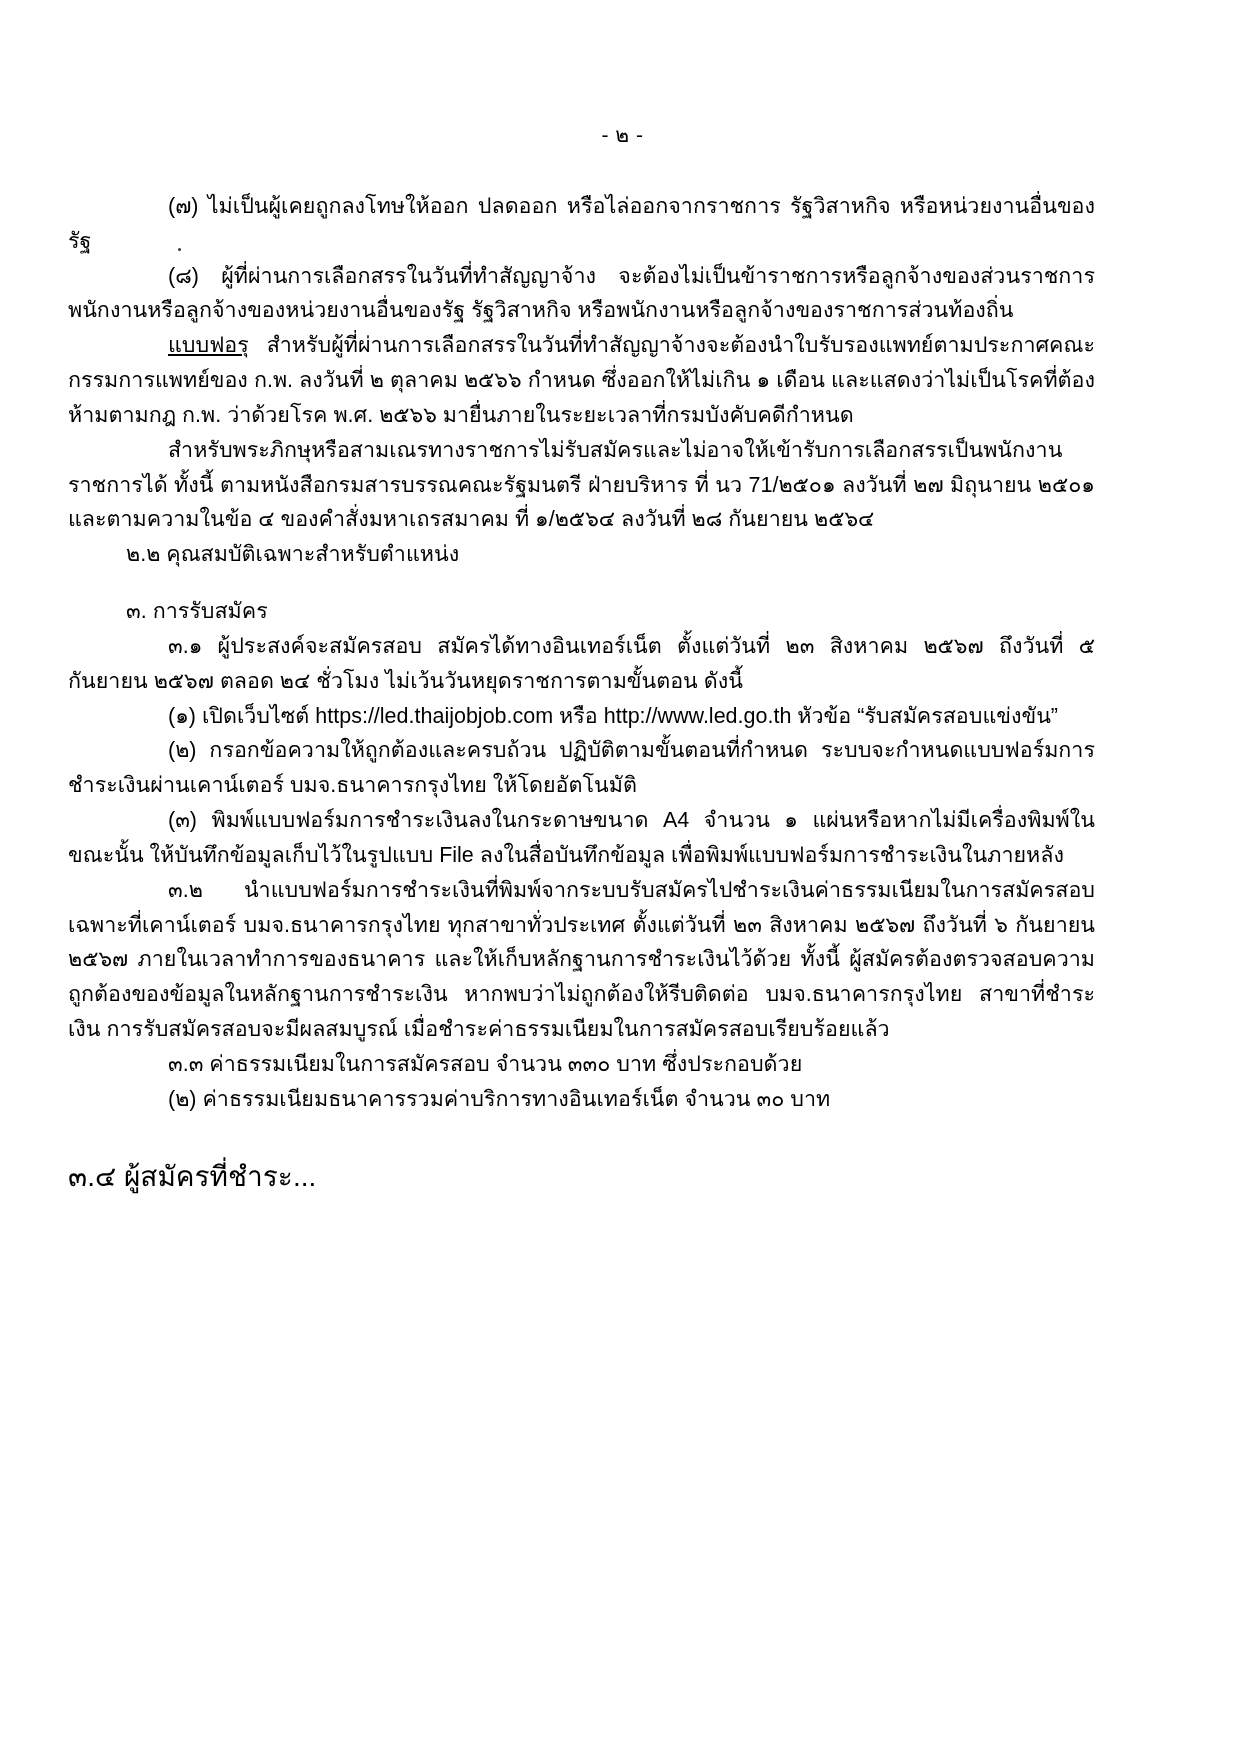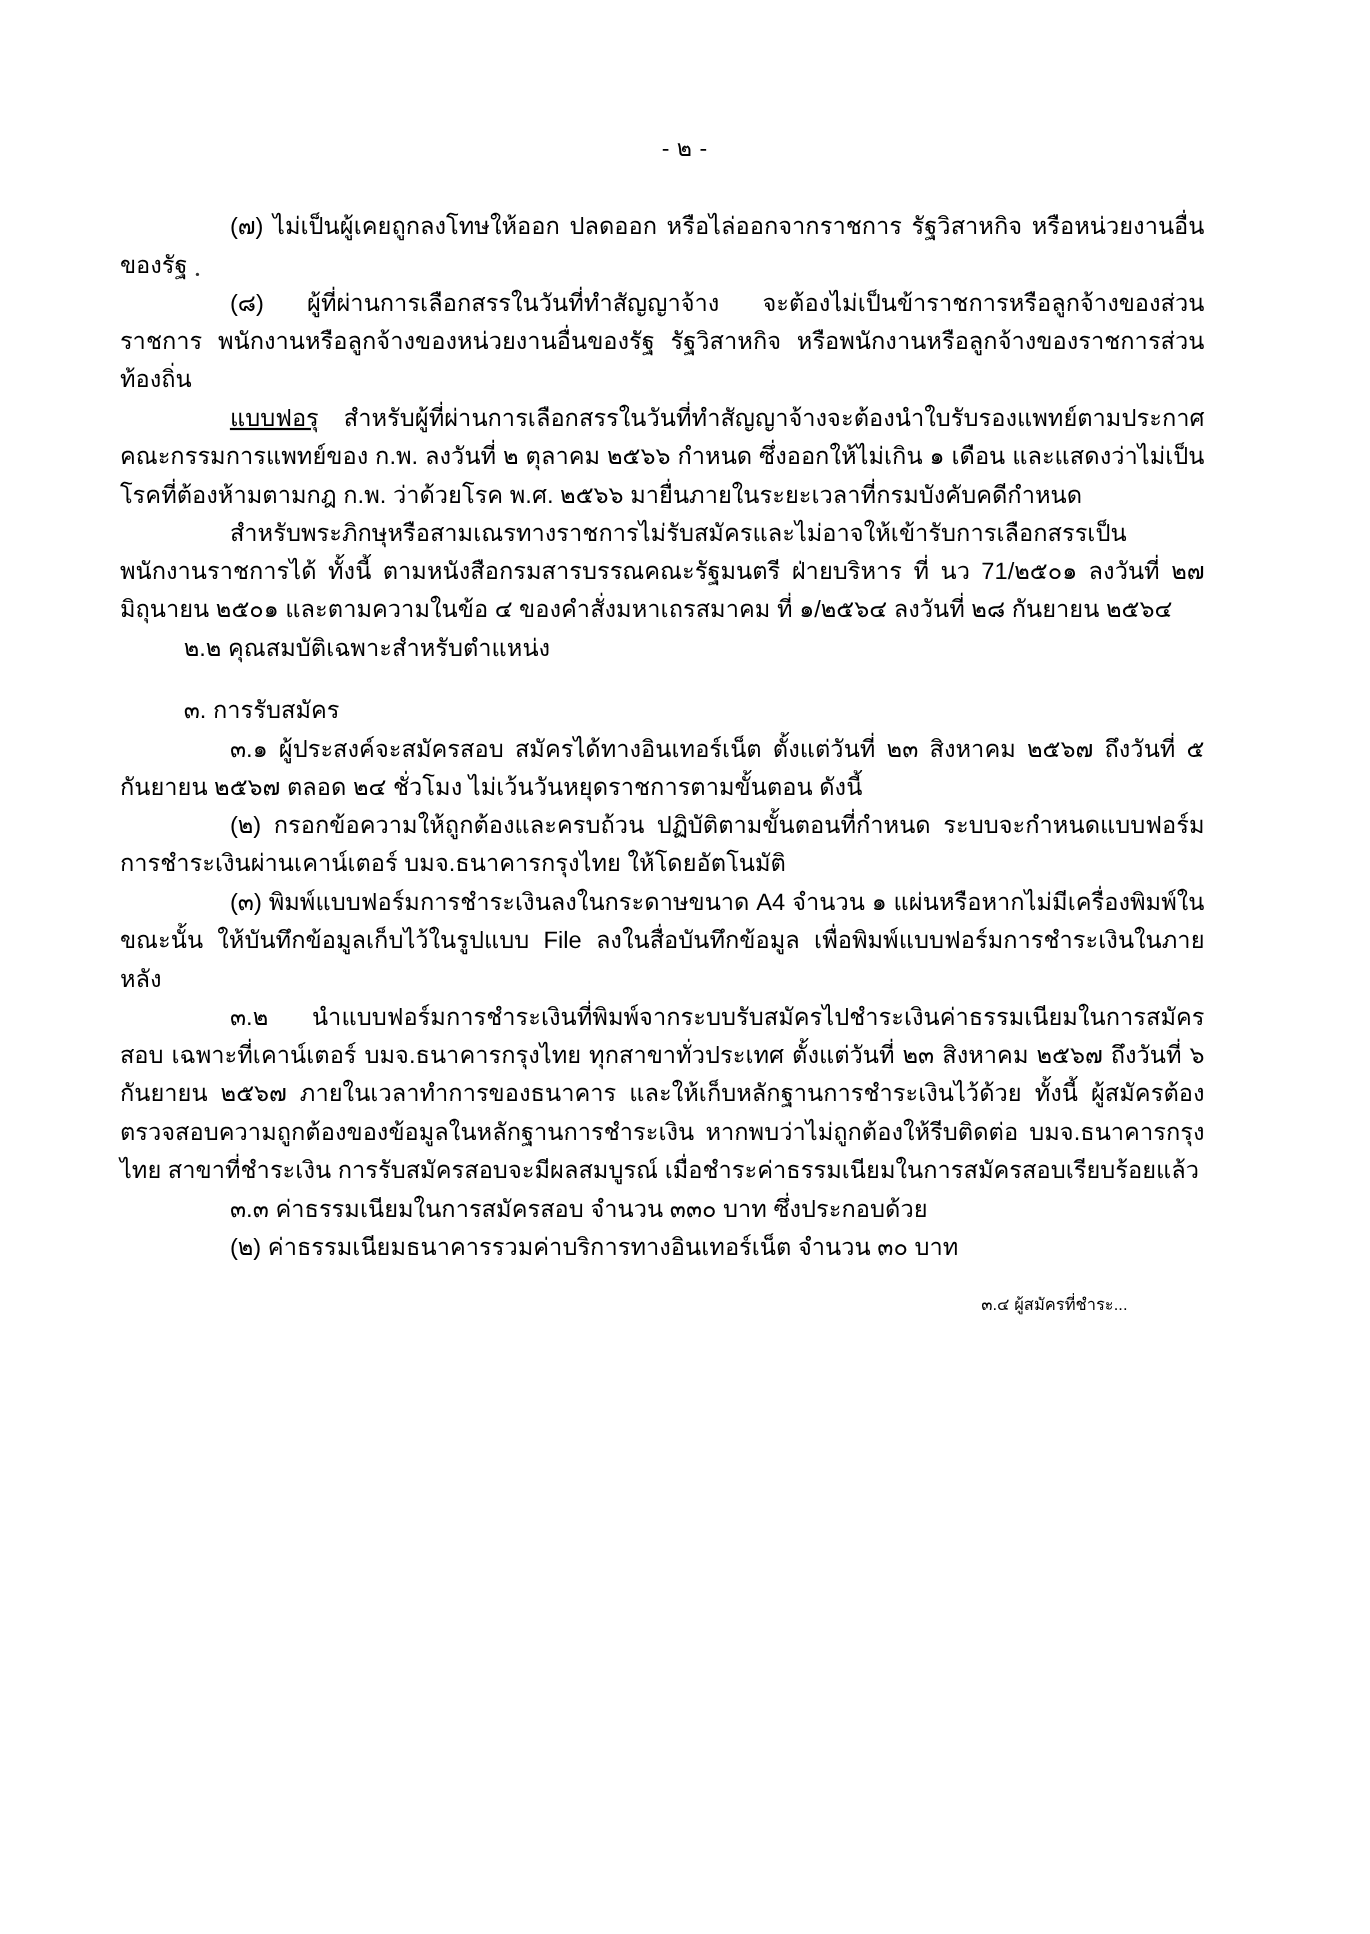--- a/index.html
+++ b/index.html
@@ -22,40 +22,40 @@
     padding: 0;
   }
   .page-number {
     text-align: center;
     font-size: 21px;
     margin-top: 118px;
     letter-spacing: 0.5px;
   }
   .content {
     margin: 0 auto;
-    padding-left: 109px;
+    padding-left: 68px;
     padding-right: 150px;
     padding-top: 38px;
     font-size: 21.5px;
     line-height: 1.62;
     text-align: justify;
     text-justify: inter-word;
   }
   p {
     margin: 0 0 0 0;
   }
   .indent-1 { text-indent: 58px; }
   .indent-2 { text-indent: 100px; }
   .underline { text-decoration: underline; }
   .bold { font-weight: normal; }
   .closing {
-    margin-top: 24px;
-    text-align: right;
+    margin-top: 37px;
+    text-align: left;
     padding-right: 70px;
-    font-size: 15px;
+    font-size: 28px;
   }
   .dot-mark {
     position: absolute;
     left: 178px;
     top: 130px;
     width: 3px;
     height: 3px;
     background: #333;
     border-radius: 50%;
   }
@@ -78,20 +78,21 @@
 
     <p class="indent-2">สำหรับพระภิกษุหรือสามเณรทางราชการไม่รับสมัครและไม่อาจให้เข้ารับการเลือกสรรเป็นพนักงานราชการได้ ทั้งนี้ ตามหนังสือกรมสารบรรณคณะรัฐมนตรี ฝ่ายบริหาร ที่ นว 71/๒๕๐๑ ลงวันที่ ๒๗ มิถุนายน ๒๕๐๑ และตามความในข้อ ๔ ของคำสั่งมหาเถรสมาคม ที่ ๑/๒๕๖๔ ลงวันที่ ๒๘ กันยายน ๒๕๖๔</p>
 
     <p class="indent-1 bold">๒.๒ คุณสมบัติเฉพาะสำหรับตำแหน่ง</p>
 
 
     <p class="indent-1 bold" style="margin-top:22px">๓. การรับสมัคร</p>
 
     <p class="indent-2">๓.๑ ผู้ประสงค์จะสมัครสอบ สมัครได้ทางอินเทอร์เน็ต ตั้งแต่วันที่ ๒๓ สิงหาคม ๒๕๖๗ ถึงวันที่ ๕ กันยายน ๒๕๖๗ ตลอด ๒๔ ชั่วโมง ไม่เว้นวันหยุดราชการตามขั้นตอน ดังนี้</p>
 
+    <p class="indent-2">(๑) เปิดเว็บไซต์ https://led.thaijobjob.com หรือ http://www.led.go.th หัวข้อ “รับสมัครสอบแข่งขัน”</p>
 
     <p class="indent-2">(๒) กรอกข้อความให้ถูกต้องและครบถ้วน ปฏิบัติตามขั้นตอนที่กำหนด ระบบจะกำหนดแบบฟอร์มการชำระเงินผ่านเคาน์เตอร์ บมจ.ธนาคารกรุงไทย ให้โดยอัตโนมัติ</p>
 
     <p class="indent-2">(๓) พิมพ์แบบฟอร์มการชำระเงินลงในกระดาษขนาด A4 จำนวน ๑ แผ่นหรือหากไม่มีเครื่องพิมพ์ในขณะนั้น ให้บันทึกข้อมูลเก็บไว้ในรูปแบบ File ลงในสื่อบันทึกข้อมูล เพื่อพิมพ์แบบฟอร์มการชำระเงินในภายหลัง</p>
 
 
     <p class="indent-2">๓.๒ นำแบบฟอร์มการชำระเงินที่พิมพ์จากระบบรับสมัครไปชำระเงินค่าธรรมเนียมในการสมัครสอบ เฉพาะที่เคาน์เตอร์ บมจ.ธนาคารกรุงไทย ทุกสาขาทั่วประเทศ ตั้งแต่วันที่ ๒๓ สิงหาคม ๒๕๖๗ ถึงวันที่ ๖ กันยายน ๒๕๖๗ ภายในเวลาทำการของธนาคาร และให้เก็บหลักฐานการชำระเงินไว้ด้วย ทั้งนี้ ผู้สมัครต้องตรวจสอบความถูกต้องของข้อมูลในหลักฐานการชำระเงิน หากพบว่าไม่ถูกต้องให้รีบติดต่อ บมจ.ธนาคารกรุงไทย สาขาที่ชำระเงิน การรับสมัครสอบจะมีผลสมบูรณ์ เมื่อชำระค่าธรรมเนียมในการสมัครสอบเรียบร้อยแล้ว</p>
 
     <p class="indent-2">๓.๓ ค่าธรรมเนียมในการสมัครสอบ จำนวน ๓๓๐ บาท ซึ่งประกอบด้วย</p>
 

